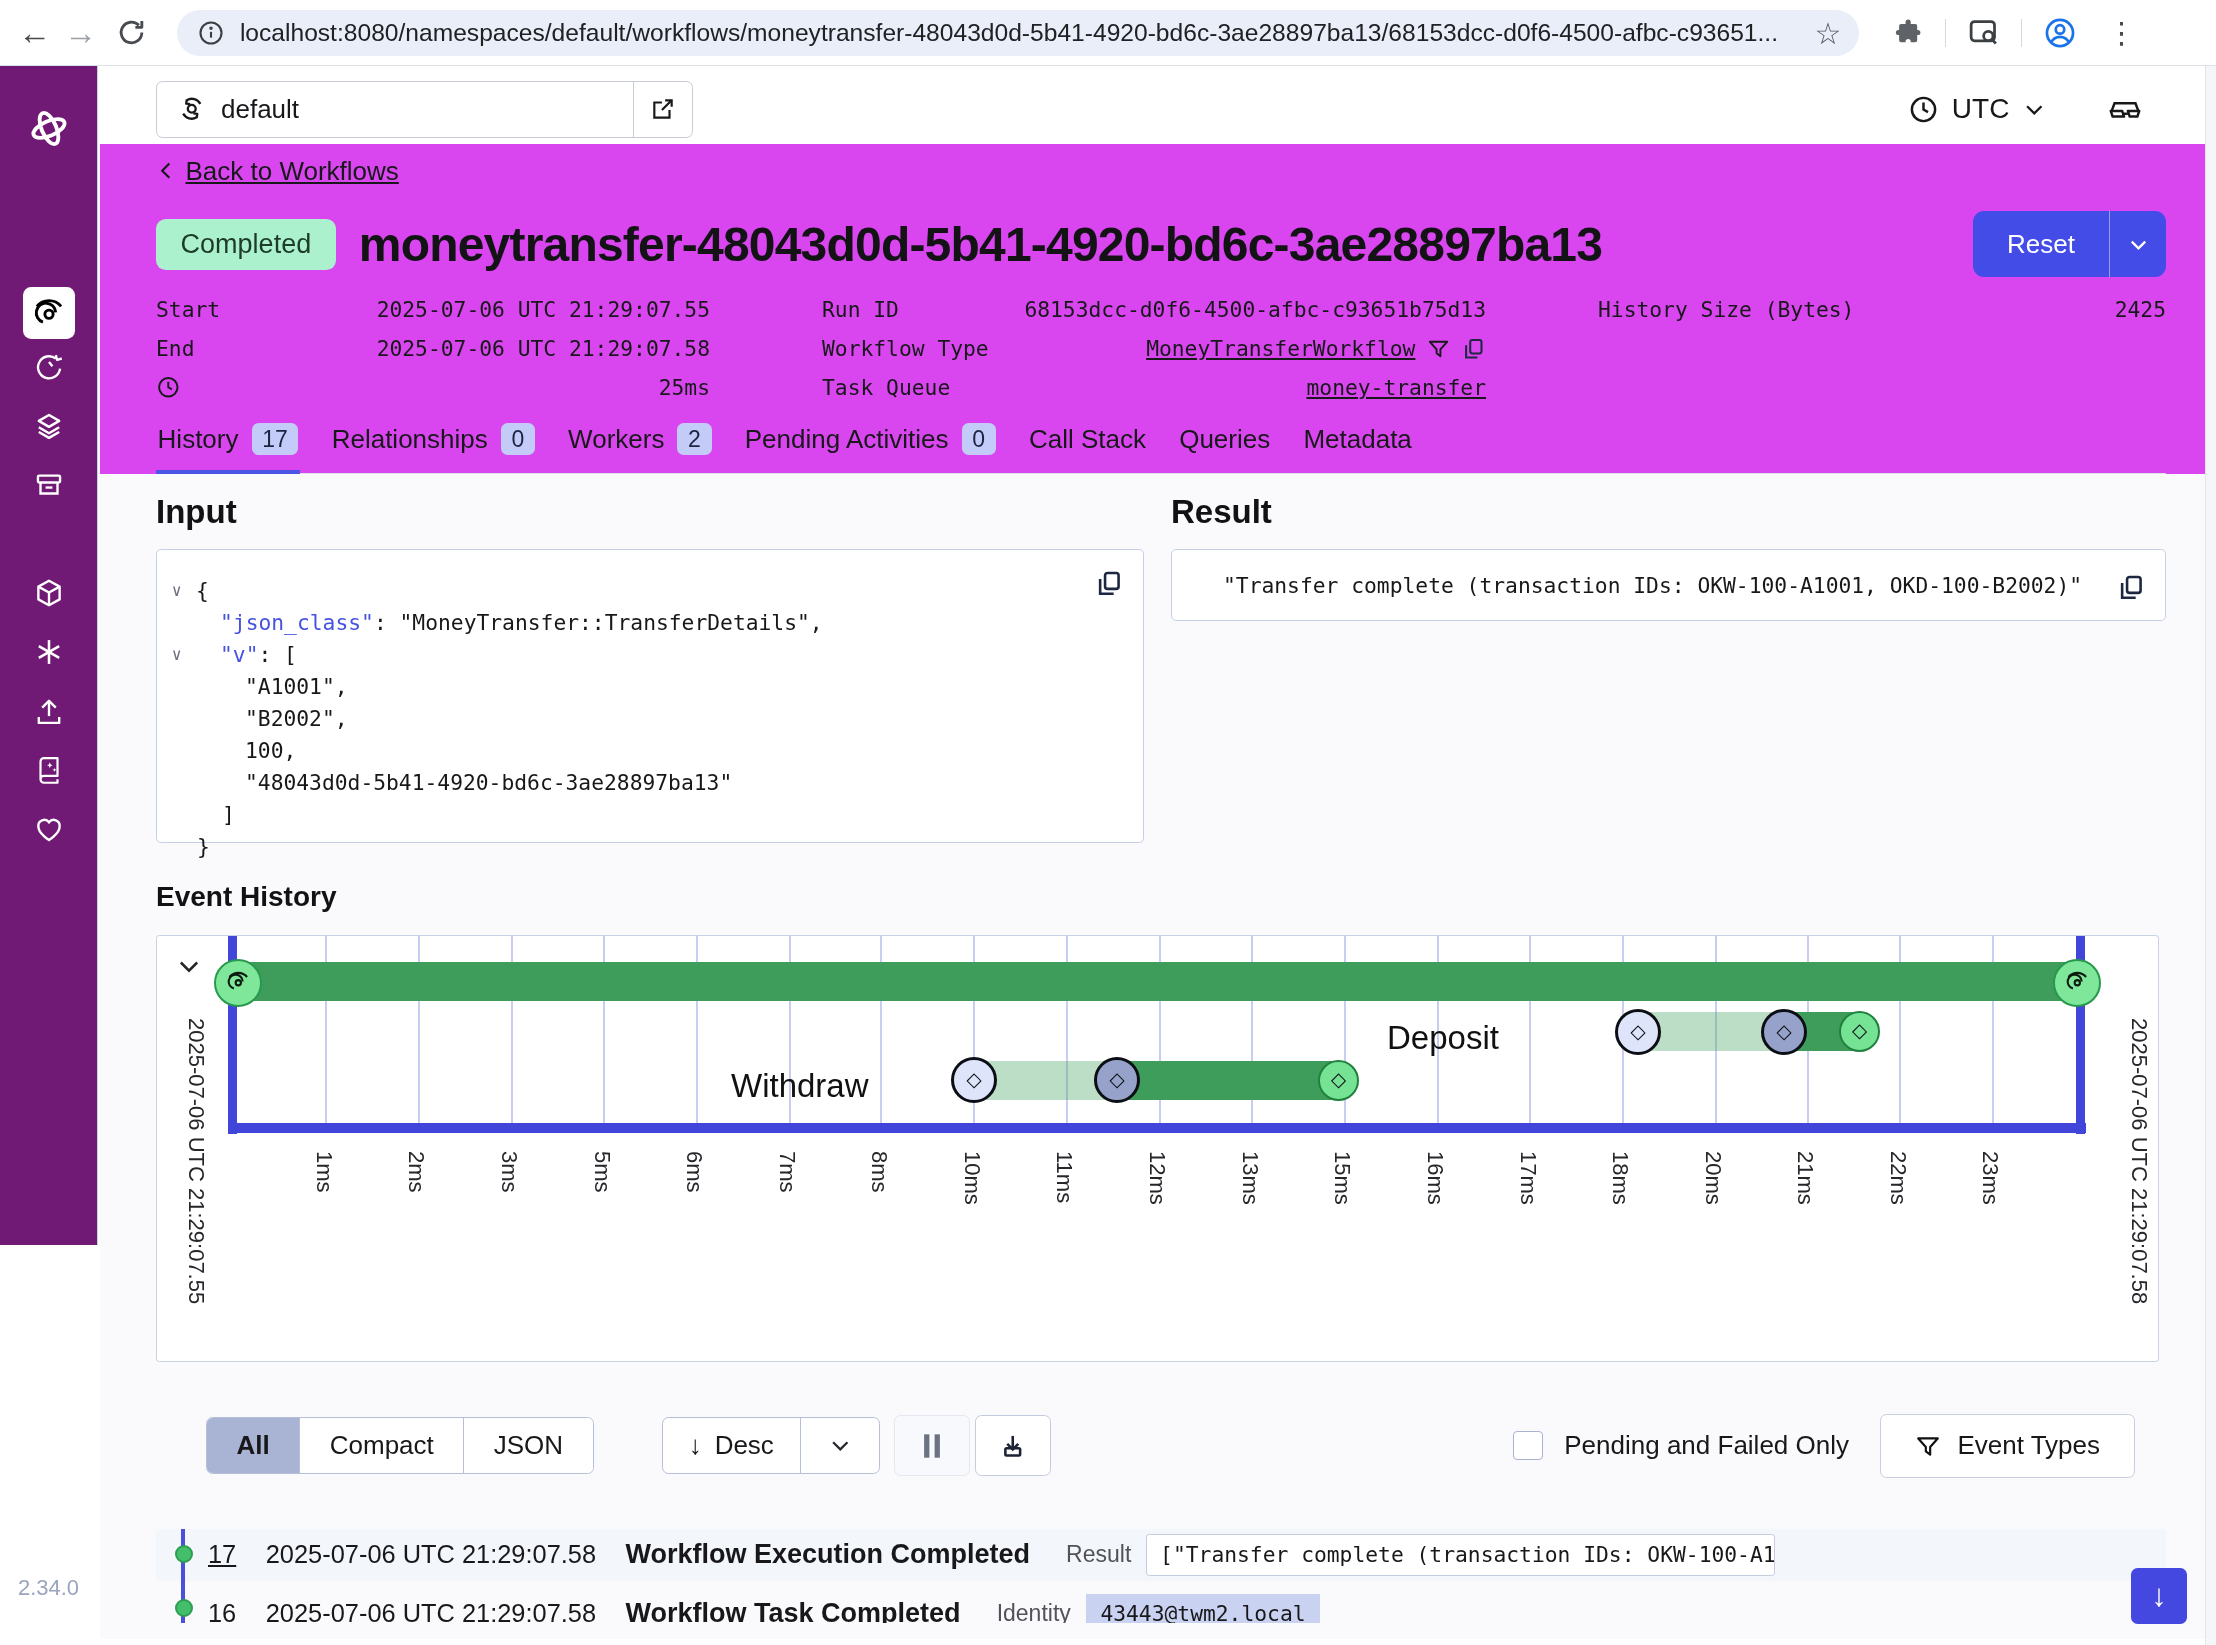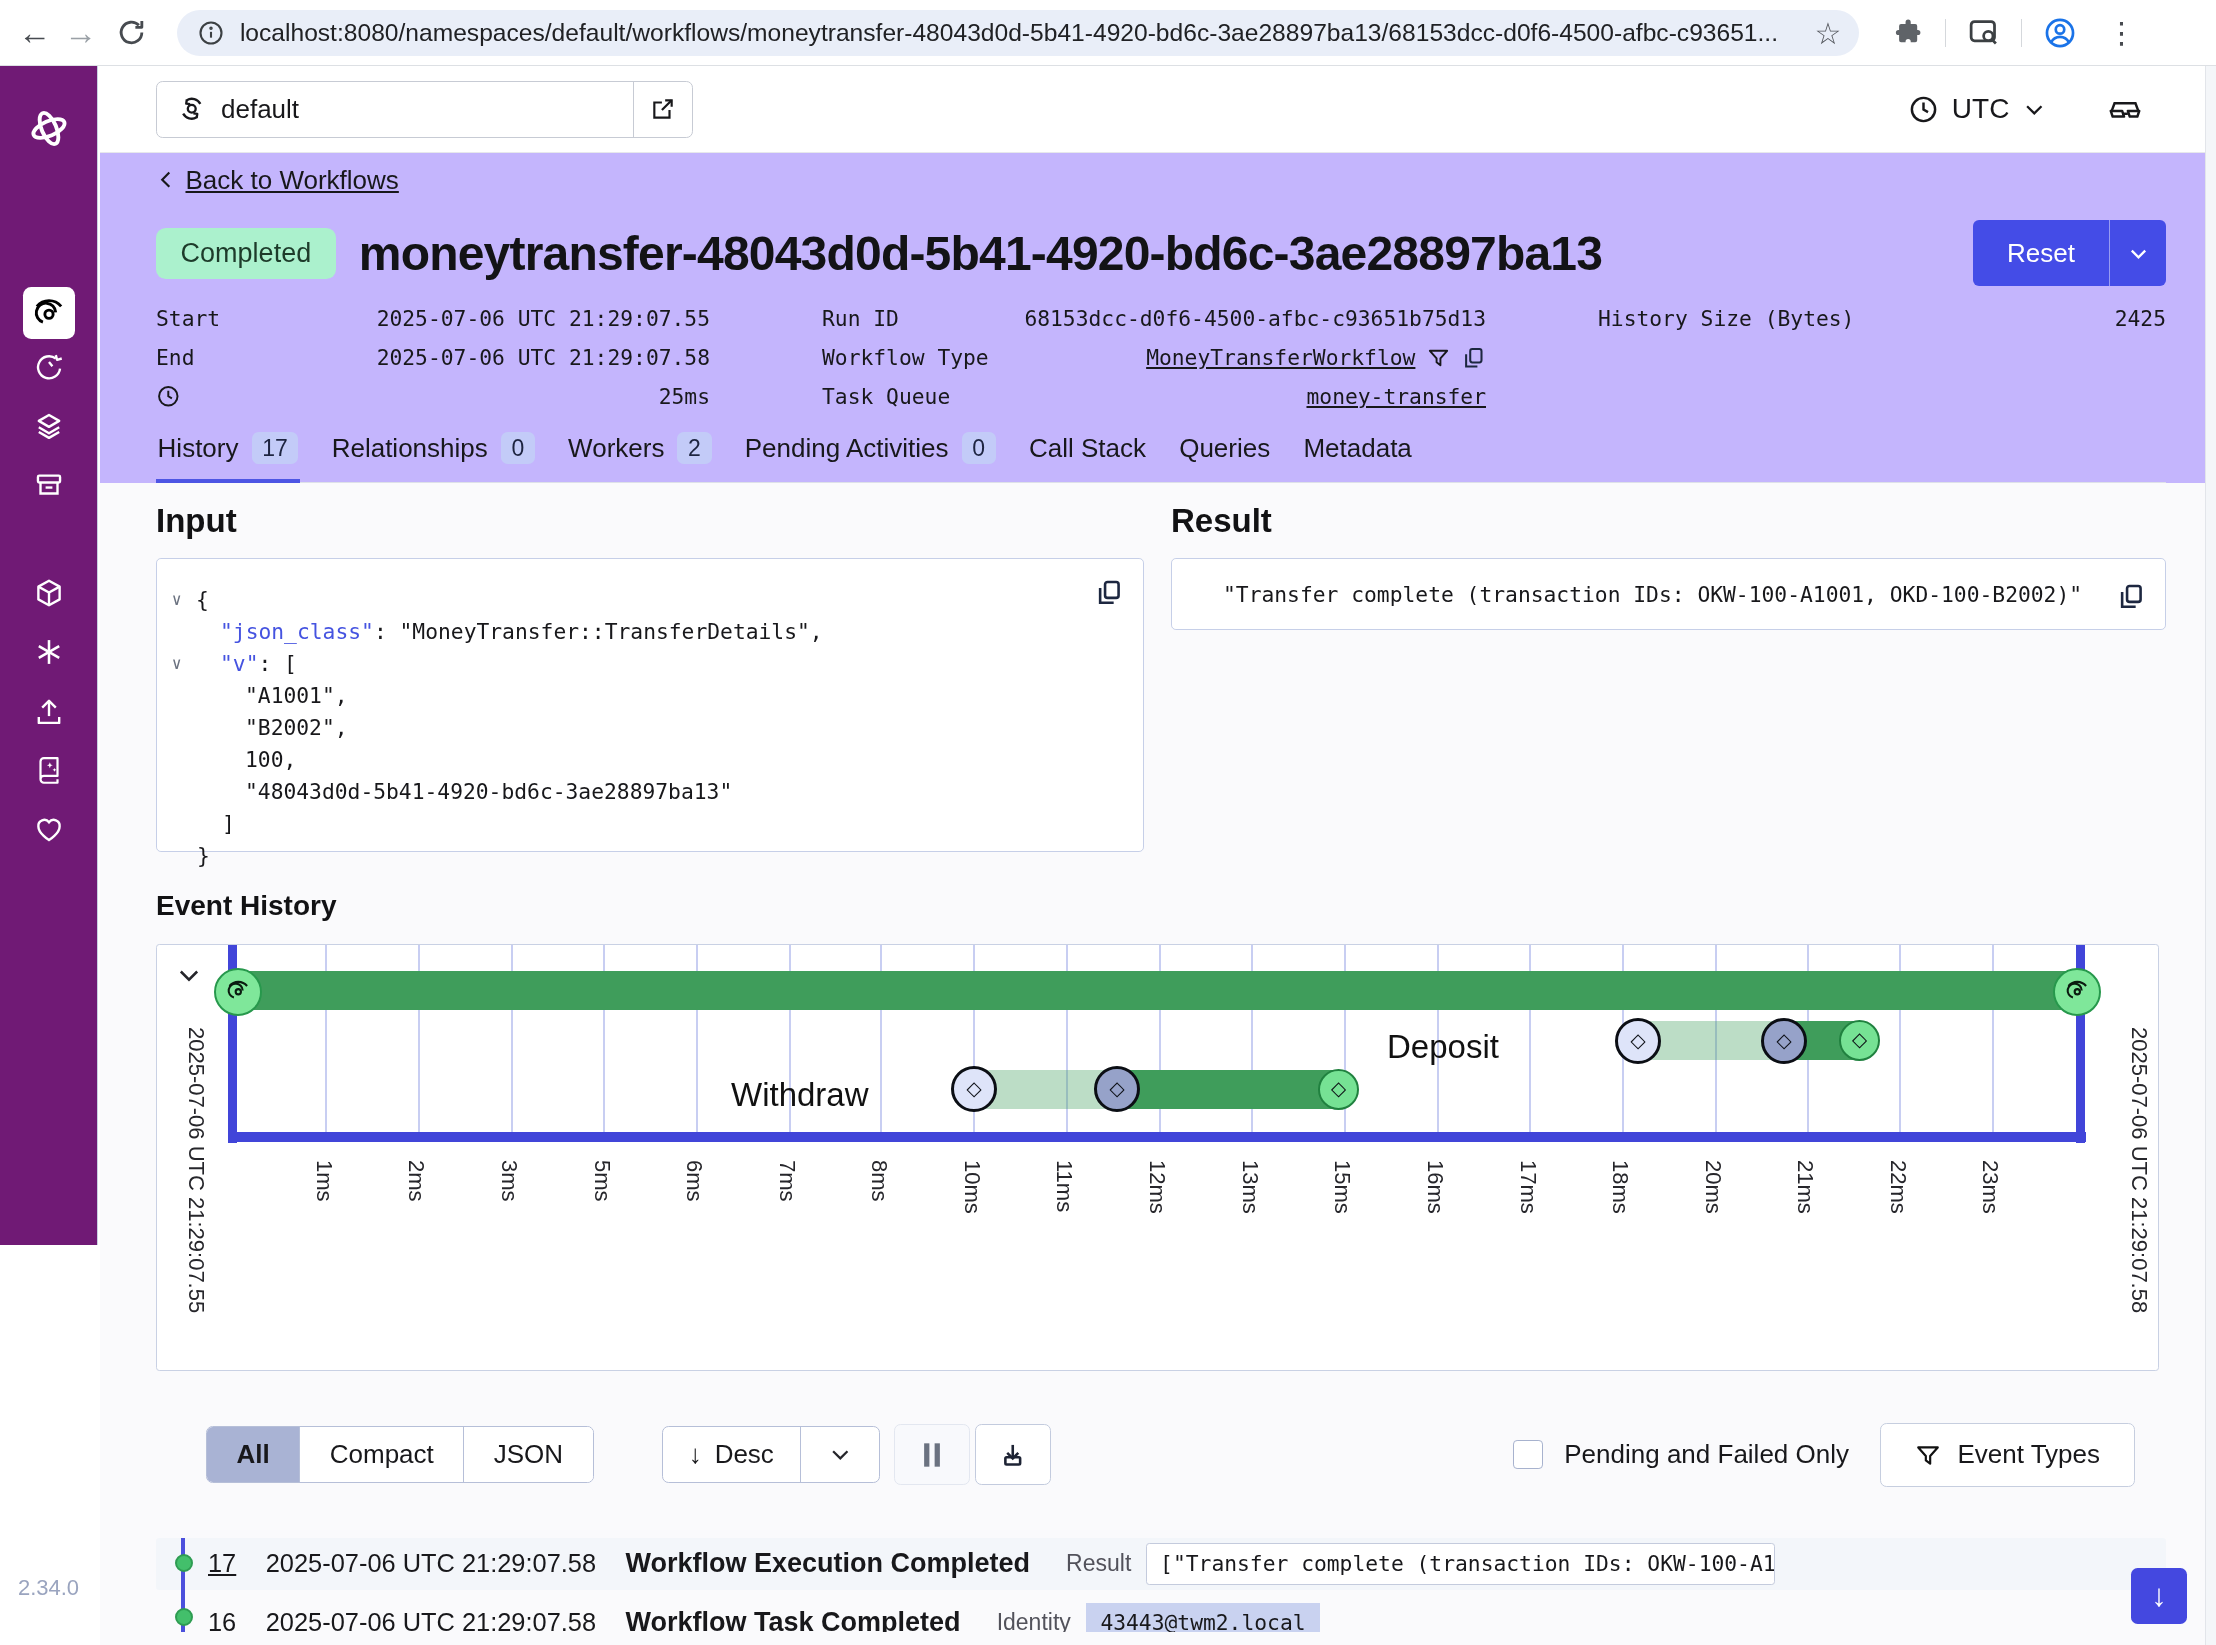--- a/index.html
+++ b/index.html
@@ -29,27 +29,27 @@
   
   .app-header { position:absolute; left:100px; top:66px; width:2116px; height:87px; background:#fff; border-bottom:1.6px solid #E7E8EC; display:flex; align-items:center; }
   .ns-box { margin-left:56px; width:537px; height:57px; border:1.6px solid #C7CBD4; border-radius:6.6px; display:flex; align-items:center; background:#fff; cursor:pointer; }
   .ns-box .ns-label { font-size:26px; margin-left:14.8px; flex:1; }
   .ns-open { width:59px; height:100%; border-left:1.6px solid #C7CBD4; display:flex; align-items:center; justify-content:center; }
   .hdr-right { margin-left:auto; display:flex; align-items:center; gap:59px; padding-right:72px; }
   .tz { display:flex; align-items:center; gap:13px; cursor:pointer; }
   .tz-label { font-size:28px; }
 
   
-  .content { position:absolute; left:100px; top:153px; width:2105px; height:1493px; background:#c4b5fd; }
+  .content { position:absolute; left:100px; top:144px; width:2105px; height:1493px; background:#d946ef; }
   .back-row { margin:11.5px 39px 0 56px; display:flex; align-items:center; gap:8.2px; }
   .back-link { font-size:26px; text-decoration:underline; color:#18181B; cursor:pointer; }
   .title-row { margin:24.6px 39px 0 56px; display:flex; align-items:center; }
   .status-badge { background:#ABF1CD; color:#1D3B2A; font-size:27px; font-weight:500; padding:0 24.6px; height:51px; display:flex; align-items:center; border-radius:9.8px; }
   .wf-title { margin-left:23px; font-size:48px; font-weight:600; letter-spacing:-0.8px; color:#131316; white-space:nowrap; }
-  .reset-btn { margin-left:auto; height:66px; display:flex; background:#444CE7; border-radius:6px; overflow:hidden; color:#fff; cursor:pointer;text-align:center; }
+  .reset-btn { margin-left:auto; height:66px; display:flex; background:#444CE7; border-radius:11px; overflow:hidden; color:#fff; cursor:pointer;text-align:center; }
   .reset-main { padding:0 34px; display:flex; align-items:center; font-size:26px; font-weight:500; }
   .reset-caret { width:57px; border-left:0.8px solid rgba(255,255,255,.45); display:flex; align-items:center; justify-content:center; }
 
   .details { margin:13px 39px 0 56px; display:grid; grid-template-columns:554px 664px 1fr; column-gap:112px; font-size:21.3px; }
   .drow { height:39px; display:flex; align-items:center; justify-content:space-between; }
   .dlabel { color:#18181B; }
   .dval { color:#18181B; }
   .dlink { text-decoration:underline; cursor:pointer; }
   .type-val { display:flex; align-items:center; gap:11.5px; }
 

